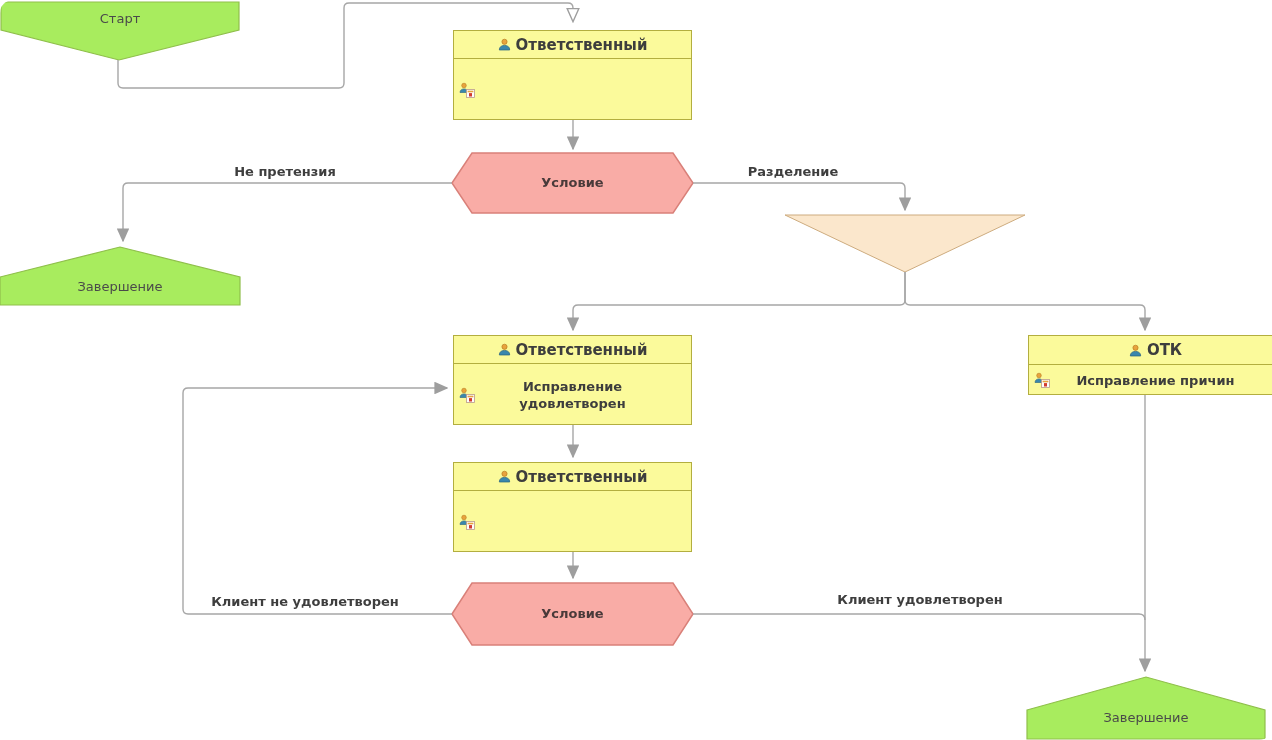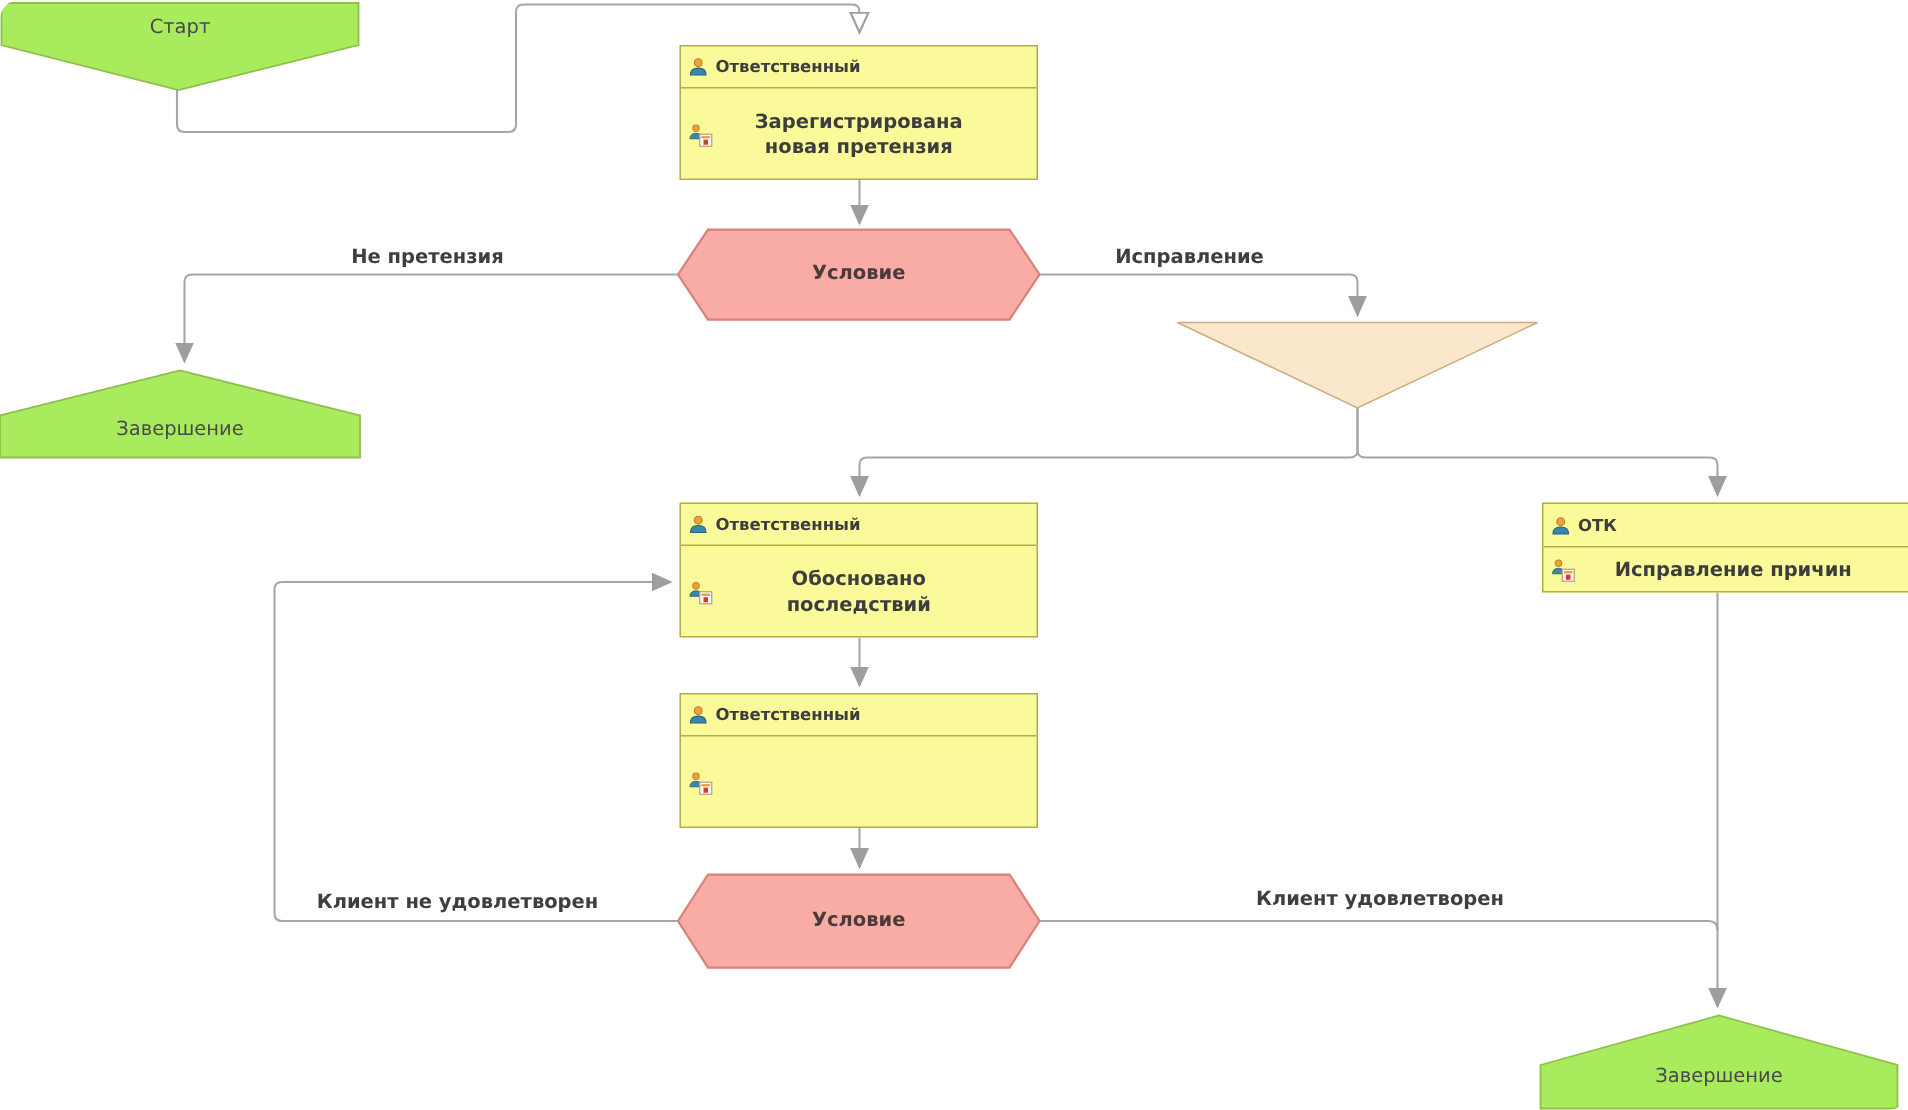--- a/index.html
+++ b/index.html
@@ -20,21 +20,21 @@
   .lbl.cond{font-weight:bold;color:#4a3a3a;}
   .lbl.split{color:#85705c;}
 
   .task{
     position:absolute;background:var(--task-fill,#fbfa9b);
     border:1px solid var(--task-border,#b3ae3f);box-sizing:border-box;
   }
   .task-header{
     display:flex;align-items:center;gap:5px;padding:0 5px;height:27px;
     border-bottom:1px solid var(--task-border,#b3ae3f);
-    font-weight:bold;font-size:11px;color:#3d3d3d;white-space:nowrap;
+    font-weight:bold;font-size:15px;color:#3d3d3d;white-space:nowrap;justify-content:center;
   }
   .task-body{
     position:relative;display:flex;align-items:center;justify-content:center;
     text-align:center;font-weight:bold;font-size:13px;line-height:17px;color:#3d3d3d;
   }
   .task-body .btext{display:block;max-width:186px;margin:0 auto;}
   .bicon{position:absolute;left:5px;top:50%;transform:translateY(-50%);width:17px;height:17px;}
   .ticon{width:13px;height:13px;flex:0 0 13px;}
   .ticon svg,.bicon svg{display:block;}
 </style>
@@ -73,21 +73,21 @@
     <path class="edge" marker-end="url(#arr)" d="M1145,395 L1145,671"></path>
   </svg>
 
   <div class="lbl" style="left:0;top:11px;width:240px;">Старт</div>
   <div class="lbl" style="left:0;top:279px;width:240px;">Завершение</div>
   <div class="lbl" style="left:1027px;top:710px;width:238px;">Завершение</div>
   <div class="lbl cond" style="left:452px;top:175px;width:241px;">Условие</div>
   <div class="lbl cond" style="left:452px;top:606px;width:241px;">Условие</div>
 
   <div class="lbl bold" style="left:185px;top:164px;width:200px;">Не претензия</div>
-  <div class="lbl bold" style="left:693px;top:164px;width:200px;">Исправление</div>
+  <div class="lbl bold" style="left:693px;top:164px;width:200px;">Разделение</div>
   <div class="lbl bold" style="left:800px;top:592px;width:240px;">Клиент удовлетворен</div>
   <div class="lbl bold" style="left:185px;top:594px;width:240px;">Клиент не удовлетворен</div>
 
   <div class="task" style="left:453px;top:30px;width:239px;height:90px;">
     <div class="task-header">
       <span class="ticon">
         <svg width="13" height="13" viewBox="0 0 13 13">
           <circle cx="6.5" cy="3.8" r="2.6" fill="#e8a33d" stroke="#b97c20" stroke-width="0.7"></circle>
           <path d="M1.3,12 C1.3,8.9 3.4,7.4 6.5,7.4 C9.6,7.4 11.7,8.9 11.7,12 Z" fill="#3a87ad" stroke="#27627f" stroke-width="0.7"></path>
         </svg>
@@ -97,21 +97,20 @@
     <div class="task-body" style="height:61px;">
       <span class="bicon">
         <svg width="17" height="17" viewBox="0 0 17 17">
           <circle cx="5" cy="4" r="2.3" fill="#e8a33d" stroke="#b97c20" stroke-width="0.6"></circle>
           <path d="M1,11 C1,8.6 2.8,7.4 5,7.4 C7.2,7.4 9,8.6 9,11 Z" fill="#3a87ad" stroke="#27627f" stroke-width="0.6"></path>
           <rect x="7.5" y="8" width="8" height="8" fill="#fdfdfd" stroke="#b89a8a" stroke-width="0.8"></rect>
           <rect x="8.6" y="9.2" width="5.8" height="1.6" fill="#e8a33d"></rect>
           <rect x="10" y="11.6" width="3" height="3.4" fill="#d23b2e"></rect>
         </svg>
       </span>
-      <span class="btext">Зарегистрирована новая претензия</span>
     </div>
   </div>
 
   <div class="task" style="left:453px;top:335px;width:239px;height:90px;">
     <div class="task-header">
       <span class="ticon">
         <svg width="13" height="13" viewBox="0 0 13 13">
           <circle cx="6.5" cy="3.8" r="2.6" fill="#e8a33d" stroke="#b97c20" stroke-width="0.7"></circle>
           <path d="M1.3,12 C1.3,8.9 3.4,7.4 6.5,7.4 C9.6,7.4 11.7,8.9 11.7,12 Z" fill="#3a87ad" stroke="#27627f" stroke-width="0.7"></path>
         </svg>
@@ -121,21 +120,21 @@
     <div class="task-body" style="height:61px;">
       <span class="bicon">
         <svg width="17" height="17" viewBox="0 0 17 17">
           <circle cx="5" cy="4" r="2.3" fill="#e8a33d" stroke="#b97c20" stroke-width="0.6"></circle>
           <path d="M1,11 C1,8.6 2.8,7.4 5,7.4 C7.2,7.4 9,8.6 9,11 Z" fill="#3a87ad" stroke="#27627f" stroke-width="0.6"></path>
           <rect x="7.5" y="8" width="8" height="8" fill="#fdfdfd" stroke="#b89a8a" stroke-width="0.8"></rect>
           <rect x="8.6" y="9.2" width="5.8" height="1.6" fill="#e8a33d"></rect>
           <rect x="10" y="11.6" width="3" height="3.4" fill="#d23b2e"></rect>
         </svg>
       </span>
-      <span class="btext">Обосновано последствий</span>
+      <span class="btext">Исправление удовлетворен</span>
     </div>
   </div>
 
   <div class="task" style="left:1028px;top:335px;width:255px;height:60px;">
     <div class="task-header" style="height:28px;">
       <span class="ticon">
         <svg width="13" height="13" viewBox="0 0 13 13">
           <circle cx="6.5" cy="3.8" r="2.6" fill="#e8a33d" stroke="#b97c20" stroke-width="0.7"></circle>
           <path d="M1.3,12 C1.3,8.9 3.4,7.4 6.5,7.4 C9.6,7.4 11.7,8.9 11.7,12 Z" fill="#3a87ad" stroke="#27627f" stroke-width="0.7"></path>
         </svg>

